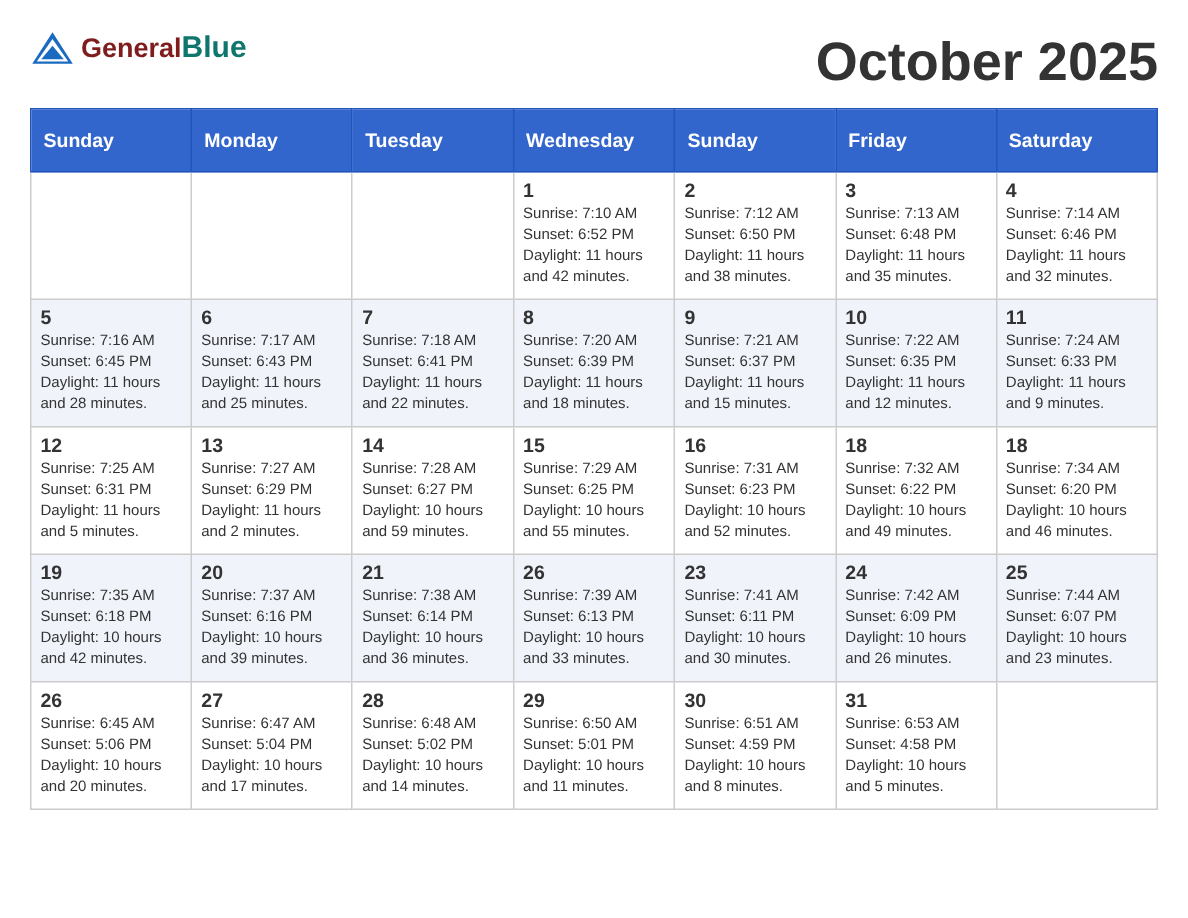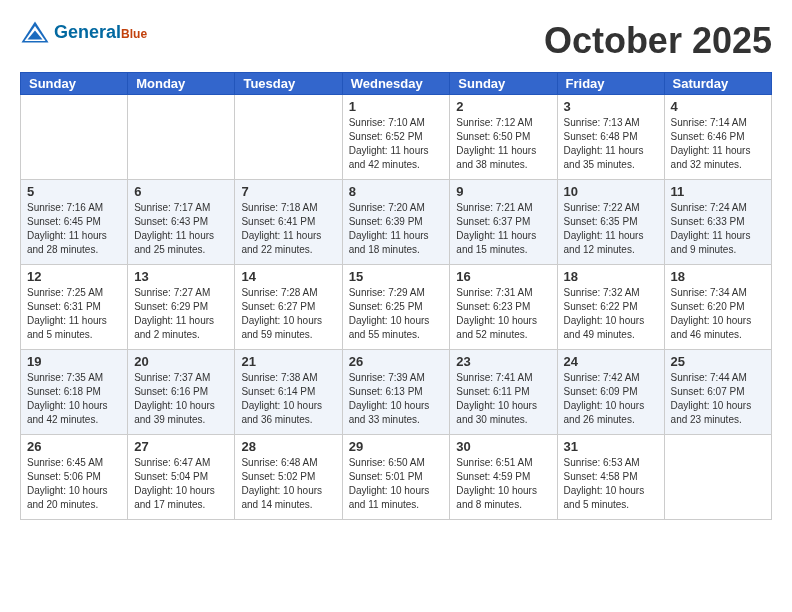--- a/index.html
+++ b/index.html
@@ -39,21 +39,21 @@
     }
     .calendar {
       width: 100%;
       border-collapse: collapse;
       border: 1px solid #ccc;
     }
     .calendar th {
       background-color: #3366cc;
       color: #fff;
       text-align: left;
-      padding: 3px 8px;
+      padding: 13px 8px;
       font-size: 13px;
       border: 1px solid #2255bb;
     }
     .calendar td {
       vertical-align: top;
       padding: 4px 6px;
       border: 1px solid #ccc;
       font-size: 10.5px;
       color: #333;
       width: 108px;
@@ -87,21 +87,21 @@
 <body>
 
 <div class="header">
   <div class="logo">
     <svg class="logo-icon" viewBox="0 0 40 32" xmlns="http://www.w3.org/2000/svg">
       <polygon points="20,2 38,30 2,30" fill="#1a6bbf"></polygon>
       <polygon points="20,8 34,28 6,28" fill="#fff"></polygon>
       <polygon points="20,14 30,26 10,26" fill="#1a6bbf"></polygon>
     </svg>
     <div>
-      <span style="font-size:18px;font-weight:bold;color:#0369a1;">General</span><span style="font-size:12px;font-weight:bold;color:#c2410c;">Blue</span>
+      <span style="font-size:18px;font-weight:bold;color:#7f1d1d;">General</span><span style="font-size:20px;font-weight:bold;color:#0f766e;">Blue</span>
     </div>
   </div>
   <div class="title-block">
     <div class="month-title">October 2025</div>
   </div>
 </div>
 
 <table class="calendar">
   <thead>
     <tr>

